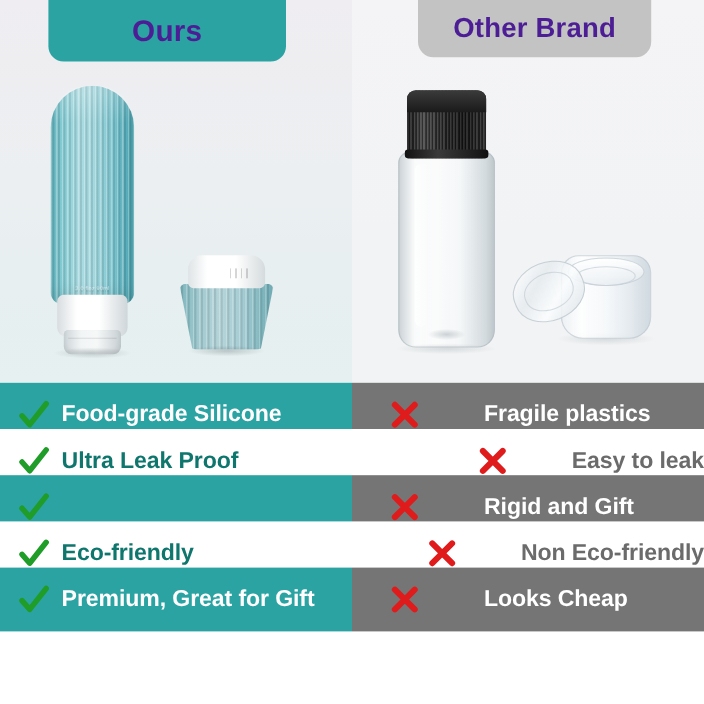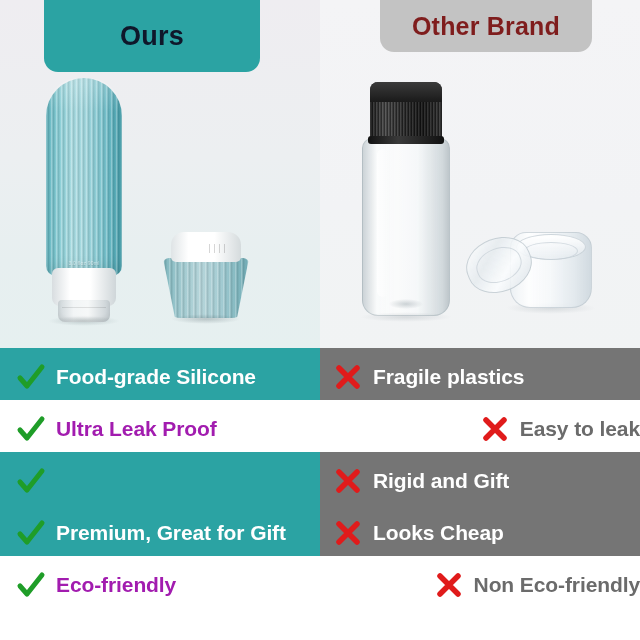--- a/index.html
+++ b/index.html
@@ -50,31 +50,31 @@
     align-items: center;
     justify-content: center;
     border-bottom-left-radius: 14px;
     border-bottom-right-radius: 14px;
     font-weight: bold;
     letter-spacing: .2px;
   }
   .badge-ours {
     left: 44px;
     width: 216px;
-    height: 72px;
+    height: 56px;
     background: #2ba3a3;
-    color: #0f172a;
+    color: #4c1d95;
     font-size: 27px;
   }
   .badge-other {
     left: 380px;
     width: 212px;
     height: 52px;
     background: #c3c3c3;
-    color: #7f1d1d;
+    color: #4c1d95;
     font-size: 25px;
   }
 
   
   .silicone-bottle {
     position: absolute;
     left: 46px;
     top: 78px;
     width: 76px;
     height: 242px;
@@ -388,41 +388,41 @@
   .compare {
     position: absolute;
     left: 0;
     top: 348px;
     width: 640px;
     height: 292px;
   }
   .crow {
     display: flex;
     width: 640px;
-    height: 52px;
+    height: 42px;
   }
   .cell {
     display: flex;
     align-items: center;
     box-sizing: border-box;
     height: 58px;
     overflow: hidden;
   }
   .cell-left  { width: 320px; padding-left: 14px; }
-  .cell-right { width: 320px; padding-left: 11px; }
+  .cell-right { width: 320px; padding-left: 31px; gap: 47px; }
 
   
   .crow.filled .cell-left  { background: #2ba3a3; }
   .crow.filled .cell-right { background: #757575; }
   .crow.filled .ctext      { color: #ffffff; }
 
   
   .crow.plain .cell-left  { background: #ffffff; }
   .crow.plain .cell-right { background: #ffffff; justify-content: flex-end; }
-  .crow.plain .cell-left  .ctext { color: #a21caf; }
+  .crow.plain .cell-left  .ctext { color: #0f766e; }
   .crow.plain .cell-right .ctext { color: #6b6b6b; }
 
   .ctext {
     font-size: 21px;
     font-weight: bold;
     white-space: nowrap;
     letter-spacing: -.1px;
   }
   .mark {
     flex: 0 0 auto;
@@ -541,52 +541,52 @@
       <div class="cell cell-right">
         <span class="mark">
           <svg width="30" height="30" viewBox="0 0 30 30">
               <path d="M6 6 L24 24 M24 6 L6 24" fill="none" stroke="#e01b1b" stroke-width="5.5" stroke-linecap="round"></path>
             </svg>
         </span>
         <span class="ctext">Rigid and Gift</span>
       </div>
     </div>
 
+    <div class="crow plain">
+      <div class="cell cell-left">
+        <span class="mark">
+          <svg width="32" height="32" viewBox="0 0 32 32">
+              <path d="M5 17 L12 25 L27 6" fill="none" stroke="#1f9d28" stroke-width="5" stroke-linecap="round" stroke-linejoin="round"></path>
+            </svg>
+        </span>
+        <span class="ctext">Eco-friendly</span>
+      </div>
+      <div class="cell cell-right">
+        <span class="mark">
+          <svg width="30" height="30" viewBox="0 0 30 30">
+              <path d="M6 6 L24 24 M24 6 L6 24" fill="none" stroke="#e01b1b" stroke-width="5.5" stroke-linecap="round"></path>
+            </svg>
+        </span>
+        <span class="ctext">Non Eco-friendly</span>
+      </div>
+    </div>
+
     <div class="crow filled">
       <div class="cell cell-left">
         <span class="mark">
           <svg width="32" height="32" viewBox="0 0 32 32">
               <path d="M5 17 L12 25 L27 6" fill="none" stroke="#1f9d28" stroke-width="5" stroke-linecap="round" stroke-linejoin="round"></path>
             </svg>
         </span>
         <span class="ctext">Premium, Great for Gift</span>
       </div>
       <div class="cell cell-right">
         <span class="mark">
           <svg width="30" height="30" viewBox="0 0 30 30">
               <path d="M6 6 L24 24 M24 6 L6 24" fill="none" stroke="#e01b1b" stroke-width="5.5" stroke-linecap="round"></path>
             </svg>
         </span>
         <span class="ctext">Looks Cheap</span>
       </div>
     </div>
 
-    <div class="crow plain">
-      <div class="cell cell-left">
-        <span class="mark">
-          <svg width="32" height="32" viewBox="0 0 32 32">
-              <path d="M5 17 L12 25 L27 6" fill="none" stroke="#1f9d28" stroke-width="5" stroke-linecap="round" stroke-linejoin="round"></path>
-            </svg>
-        </span>
-        <span class="ctext">Eco-friendly</span>
-      </div>
-      <div class="cell cell-right">
-        <span class="mark">
-          <svg width="30" height="30" viewBox="0 0 30 30">
-              <path d="M6 6 L24 24 M24 6 L6 24" fill="none" stroke="#e01b1b" stroke-width="5.5" stroke-linecap="round"></path>
-            </svg>
-        </span>
-        <span class="ctext">Non Eco-friendly</span>
-      </div>
-    </div>
-
   </div>
 </div>
 
 </body></html>

